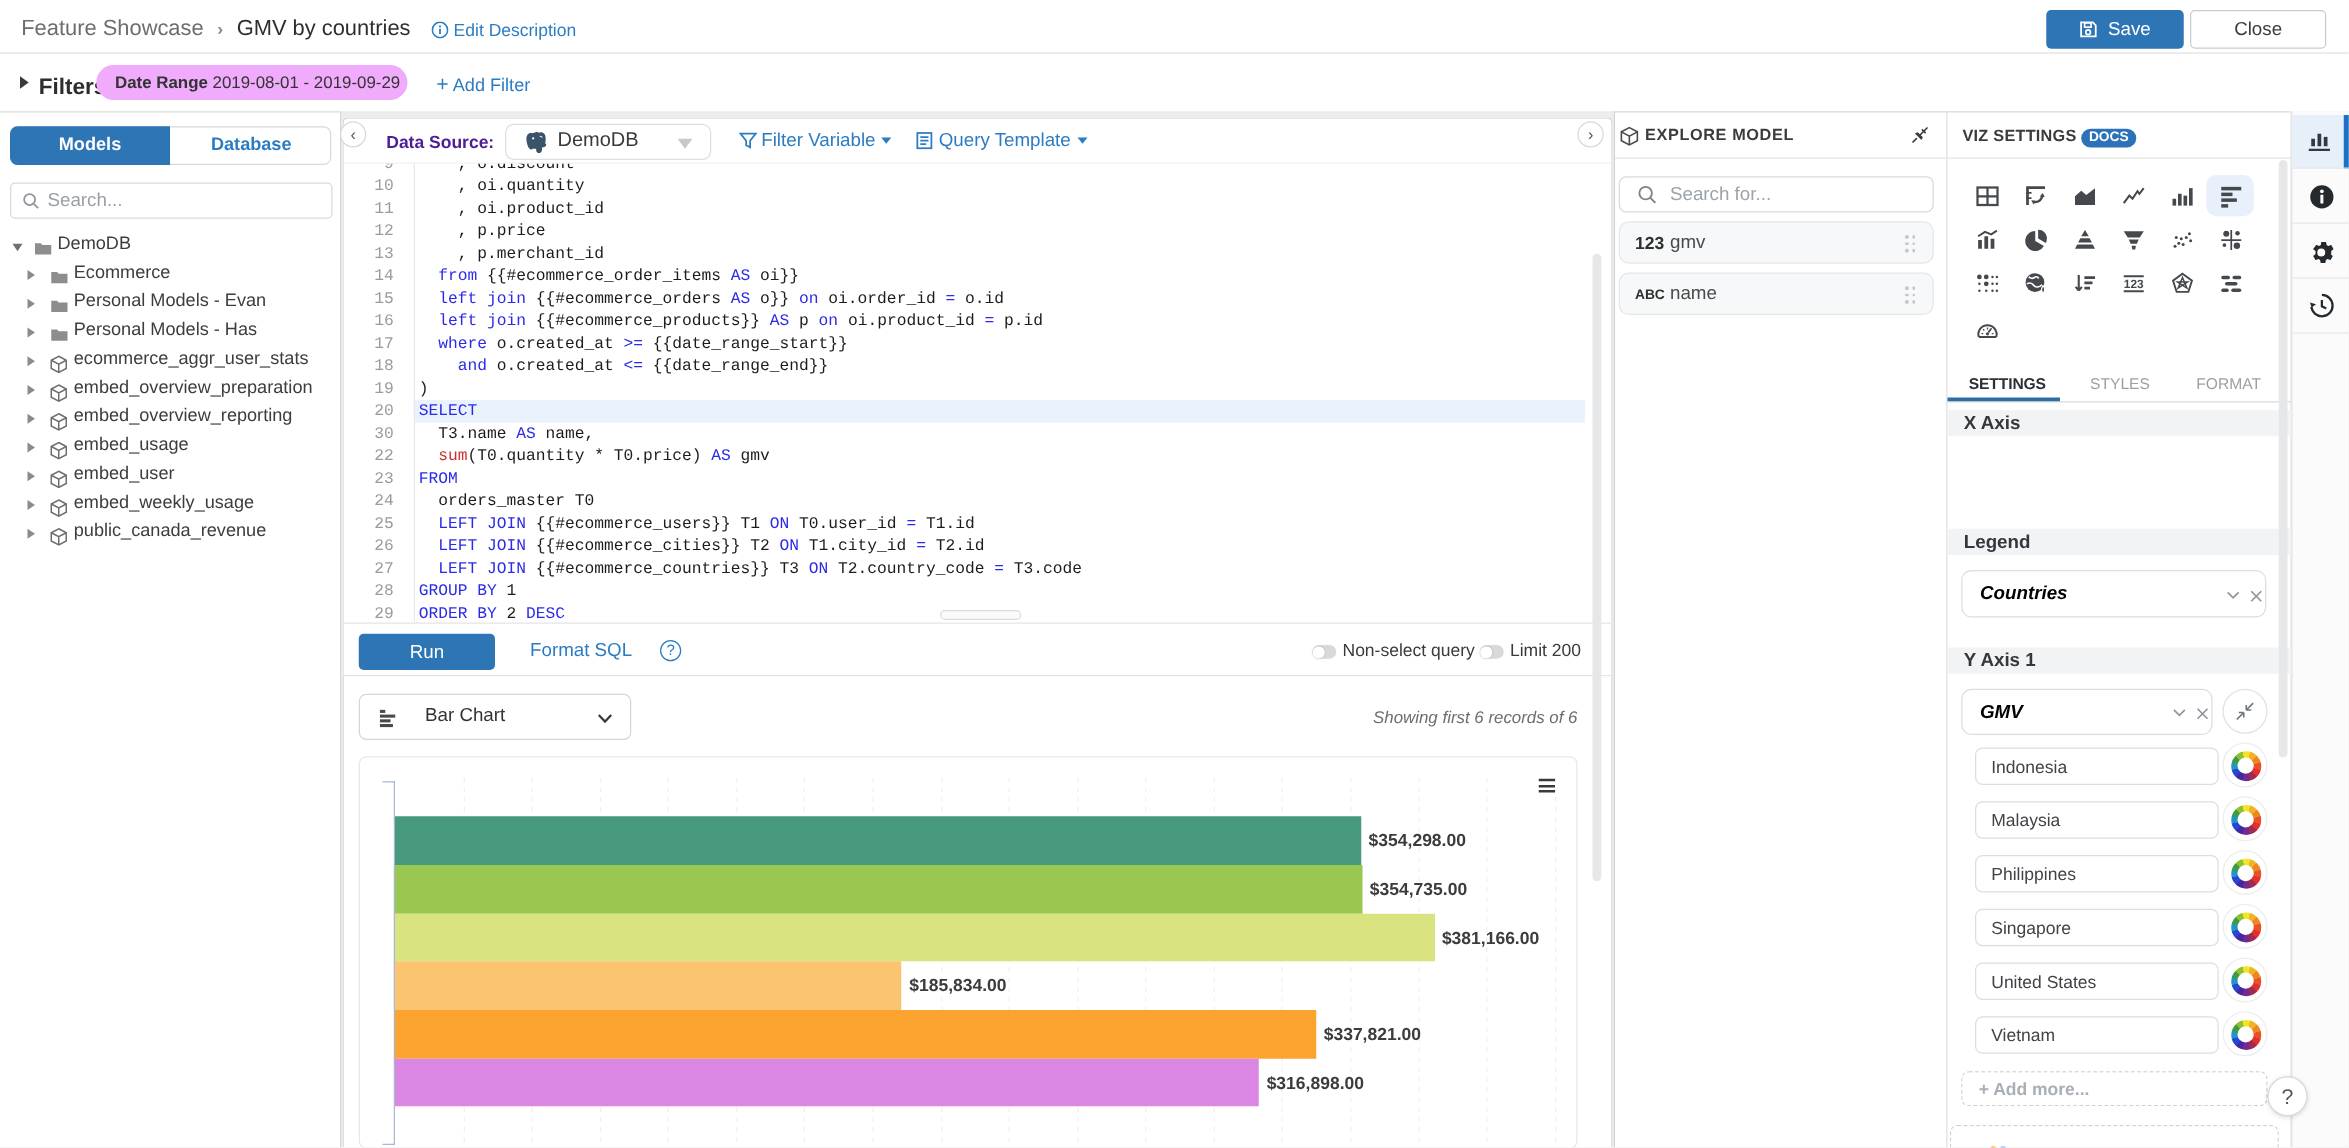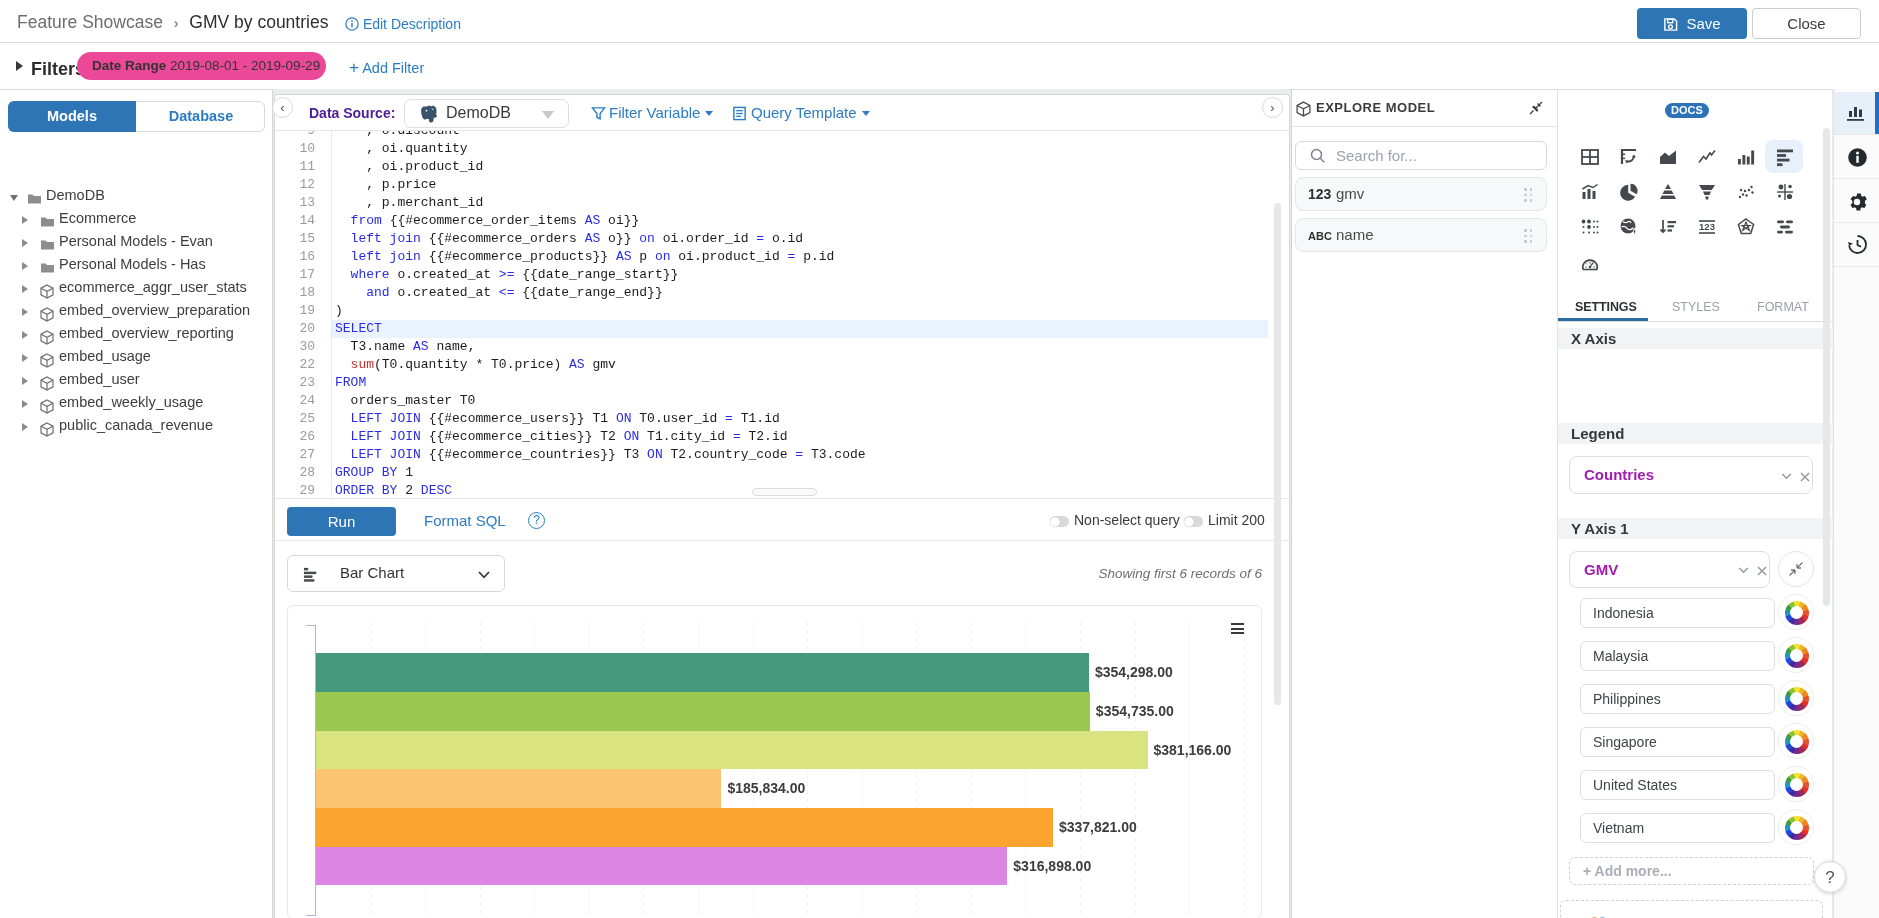--- a/index.html
+++ b/index.html
@@ -13,21 +13,21 @@
 #crumb b { color:#2e2e2e; font-weight:400; }
 #crumb .sep { color:#8a8a8a; font-size:14px; padding:0 6px; font-weight:700;}
 #editdesc { position:absolute; left:345px; top:16px; font-size:14px; color:#2b7cc2; }
 #savebtn { position:absolute; left:1637px; top:8px; width:110px; height:31px; background:#2e75b6; border-radius:4px; color:#fff; font-size:15px; text-align:center; line-height:31px; }
 #closebtn { position:absolute; left:1752px; top:8px; width:109px; height:31px; background:#fff; border:1px solid #cbcbcb; border-radius:4px; color:#3a3a3a; font-size:15px; text-align:center; line-height:29px; }
 
 
 #frow { position:absolute; left:0; top:43px; width:1879px; height:46px; background:#fff; }
 #ftri { position:absolute; left:16px; top:61px; width:0; height:0; border-left:7px solid #3a3a3a; border-top:5px solid transparent; border-bottom:5px solid transparent; }
 #flabel { position:absolute; left:31px; top:59px; font-size:18px; font-weight:700; color:#2d2d2d; }
-#fpill { position:absolute; left:77px; top:52px; width:249px; height:28px; background:#ec4899; border-radius:14px; font-size:13.5px; color:#333; line-height:28px; }
+#fpill { position:absolute; left:77px; top:52px; width:249px; height:28px; background:#f0abfc; border-radius:14px; font-size:13.5px; color:#333; line-height:28px; }
 #fpill b { padding-left:15px; }
 #faddf { position:absolute; left:349px; top:58px; font-size:14.5px; color:#2b7cc2; }
 #faddf .plus { font-size:17px; }
 
 
 #canvas { position:absolute; left:0; top:89px; width:1879px; height:829px; background:#ebecee; }
 
 
 #sidebar { position:absolute; left:0; top:89px; width:273px; height:829px; background:#fff; border-right:1px solid #d5d5d5; border-top:1px solid #dcdcdc; }
 #tabs { position:absolute; left:8px; top:11px; width:257px; height:31px; border:1px solid #d9d9d9; border-radius:6px; background:#fff; }
@@ -110,21 +110,21 @@
 #selcell { position:absolute; left:207px; top:50px; width:38px; height:33px; background:#e7f0fb; border-radius:8px; }
 #vtabs { position:absolute; left:0; top:199px; width:275px; height:33px; border-bottom:1px solid #dadada; }
 #vtabs .a { position:absolute; left:17px; top:11px; font-size:12.5px; font-weight:700; letter-spacing:-0.1px; color:#2c3136; }
 #vtabs .b { position:absolute; left:114px; top:11px; font-size:12.5px; color:#9aa0a6; }
 #vtabs .c { position:absolute; left:199px; top:11px; font-size:12.5px; color:#9aa0a6; }
 #vtabs .ul { position:absolute; left:0; top:29px; width:90px; height:3px; background:#2e6da4; }
 .band { position:absolute; left:0; width:275px; height:21px; background:#f2f3f5; font-size:15px; font-weight:700; color:#34383c; line-height:21px; }
 .band span { padding-left:13px; }
 .dashbox { position:absolute; left:11px; width:245px; border:1px dashed #cdd1d5; border-radius:6px; color:#a9afb6; }
 .selbox { position:absolute; left:11px; background:#fff; border:1px solid #dbdee1; border-radius:8px; }
-.selbox .t { position:absolute; left:14px; font-size:15px; font-weight:700; color:#a21caf; }
+.selbox .t { position:absolute; left:14px; font-size:15px; font-weight:700; font-style:italic; color:#000000; }
 .crow { position:absolute; left:22px; width:195px; height:30px; background:#fff; border:1px solid #dbdee1; border-radius:6px; font-size:14px; color:#3f4347; line-height:29px; }
 .crow span { padding-left:12px; }
 .wheelwrap { position:absolute; left:1778px; width:36px; height:36px; border-radius:50%; border:1px solid #ededed; background:#fff; }
 .wheel { position:absolute; left:5.5px; top:5.5px; width:24px; height:24px; border-radius:50%;
   background:conic-gradient(from -15deg,#f5e32b 0 30deg,#f0b429 30deg 60deg,#ee8722 60deg 90deg,#e9512b 90deg 120deg,#e42f2f 120deg 150deg,#a02a52 150deg 180deg,#722a8e 180deg 210deg,#4527a0 210deg 240deg,#2547d8 240deg 270deg,#2196c4 270deg 300deg,#3e9a43 300deg 330deg,#8cc230 330deg 360deg); }
 .wheel:after { content:""; position:absolute; left:5.5px; top:5.5px; width:13px; height:13px; border-radius:50%; background:#fff; }
 #vizsb { position:absolute; left:1823px; top:128px; width:7px; height:478px; background:#e6e7e9; border-radius:4px; z-index:40; }
 
 
 #rail { position:absolute; left:1833px; top:89px; width:46px; height:829px; background:#fbfbfb; border-left:1px solid #e2e2e2; }
@@ -156,20 +156,27 @@
 <div id="fpill"><b>Date Range</b> 2019-08-01 - 2019-09-29</div>
 <div id="faddf"><span class="plus">+</span> Add Filter</div>
 
 <div id="canvas"></div>
 
 <div id="sidebar">
   <div id="tabs">
     <div id="tab-models">Models</div>
     <div id="tab-db">Database</div>
   </div>
+  <div id="ssearch">
+      <svg width="14" height="14" viewBox="0 0 16 16" style="position:absolute;left:9px;top:7px;">
+        <circle cx="6.5" cy="6.5" r="5" fill="none" stroke="#8e959c" stroke-width="1.6"></circle>
+        <line x1="10.3" y1="10.3" x2="14.3" y2="14.3" stroke="#8e959c" stroke-width="1.6"></line>
+      </svg>
+      <span>Search...</span>
+    </div>
   <div id="tree">
       <div class="trow" style="top:96px;">
         <div class="car car-d" style="left:10px;"></div>
         <span style="position:absolute;left:27px;top:3px;">
           <svg width="15" height="13" viewBox="0 0 15 13">
             <path d="M1 2.5 L1 11.5 L14 11.5 L14 4 L7 4 L5.6 2.5 Z" fill="#8d8d8d"></path>
           </svg>
         </span>
         <span class="lbl" style="left:46px;">DemoDB</span>
       </div>
@@ -430,20 +437,23 @@
         <i style="left:5.5px;top:0"></i>
         <i style="left:0;top:5.5px"></i>
         <i style="left:5.5px;top:5.5px"></i>
         <i style="left:0;top:11px"></i>
         <i style="left:5.5px;top:11px"></i>
       </div>
   </div>
 </div>
 
 <div id="viz">
+  <div id="vizhdr">
+      <span class="t">VIZ SETTINGS</span>
+    </div>
   <div id="docs">DOCS</div>
   <div id="selcell"></div>
   <div id="vizicons">
       <div class="vicon" style="left:22px;top:57px;">
         <svg width="20" height="20" viewBox="0 0 20 20">
           <rect x="2" y="3" width="16" height="14" fill="none" stroke="#45494e" stroke-width="1.8"></rect>
           <line x1="2" y1="10" x2="18" y2="10" stroke="#45494e" stroke-width="1.8"></line>
           <line x1="10" y1="3" x2="10" y2="17" stroke="#45494e" stroke-width="1.8"></line>
         </svg>
       </div>

